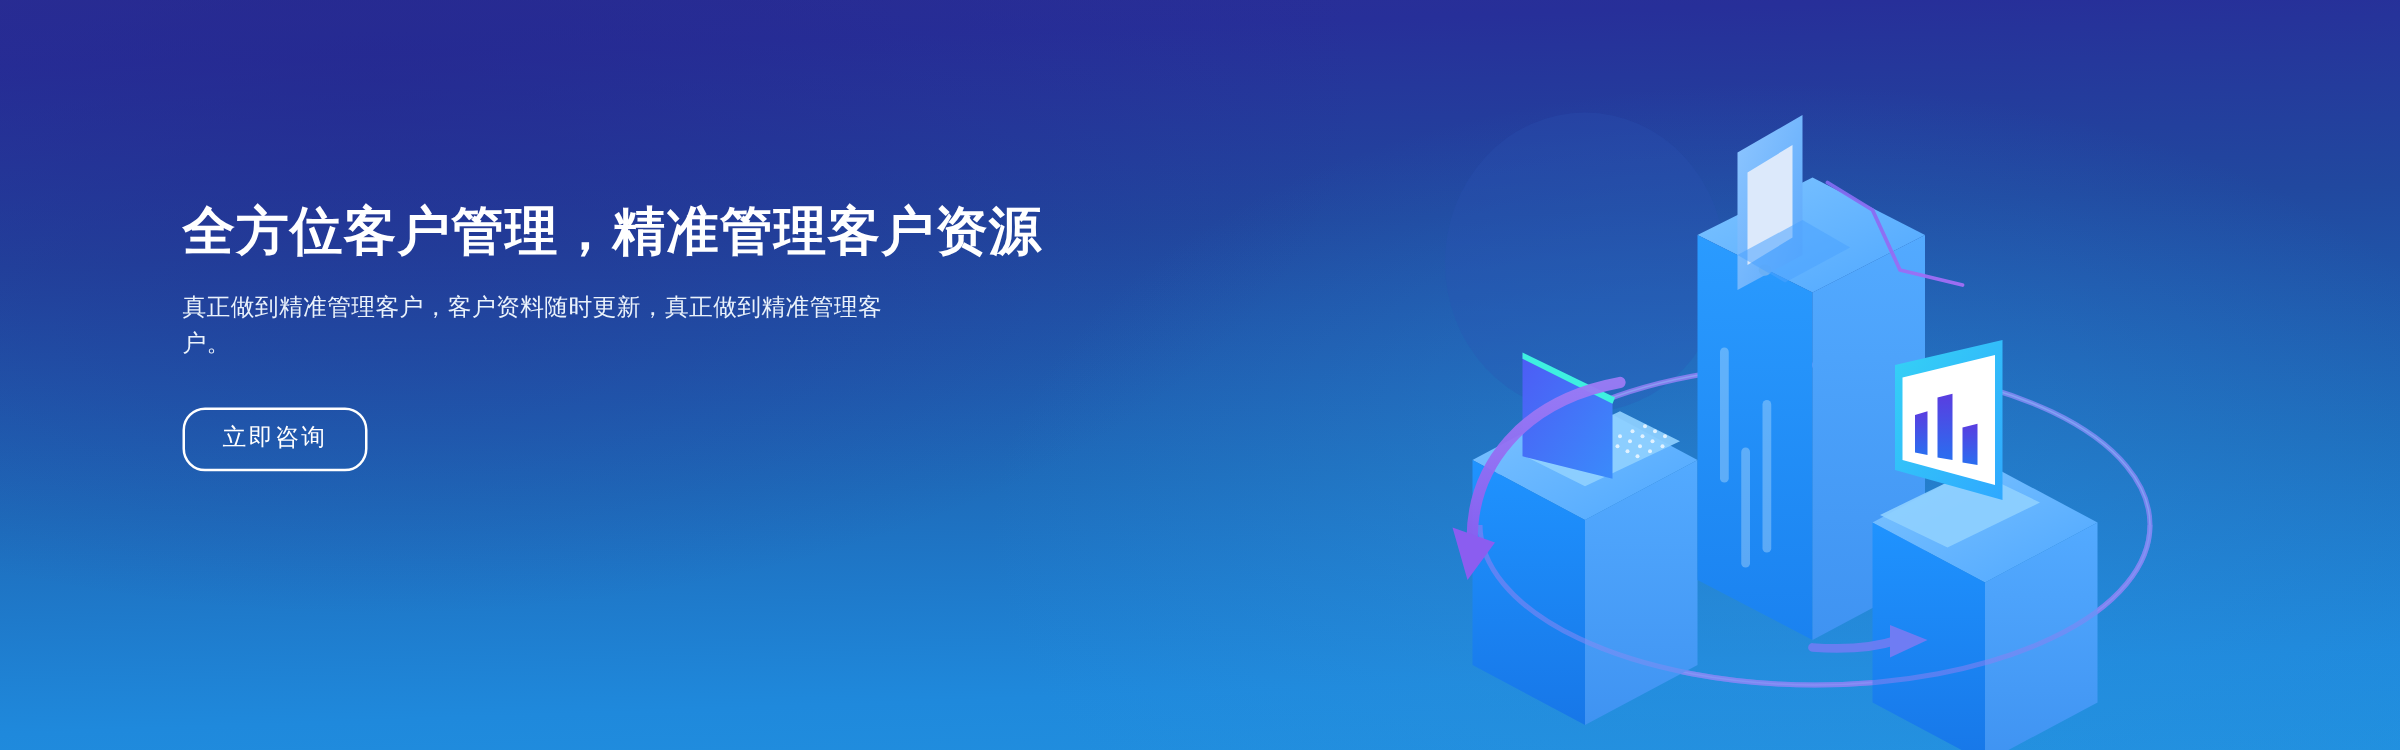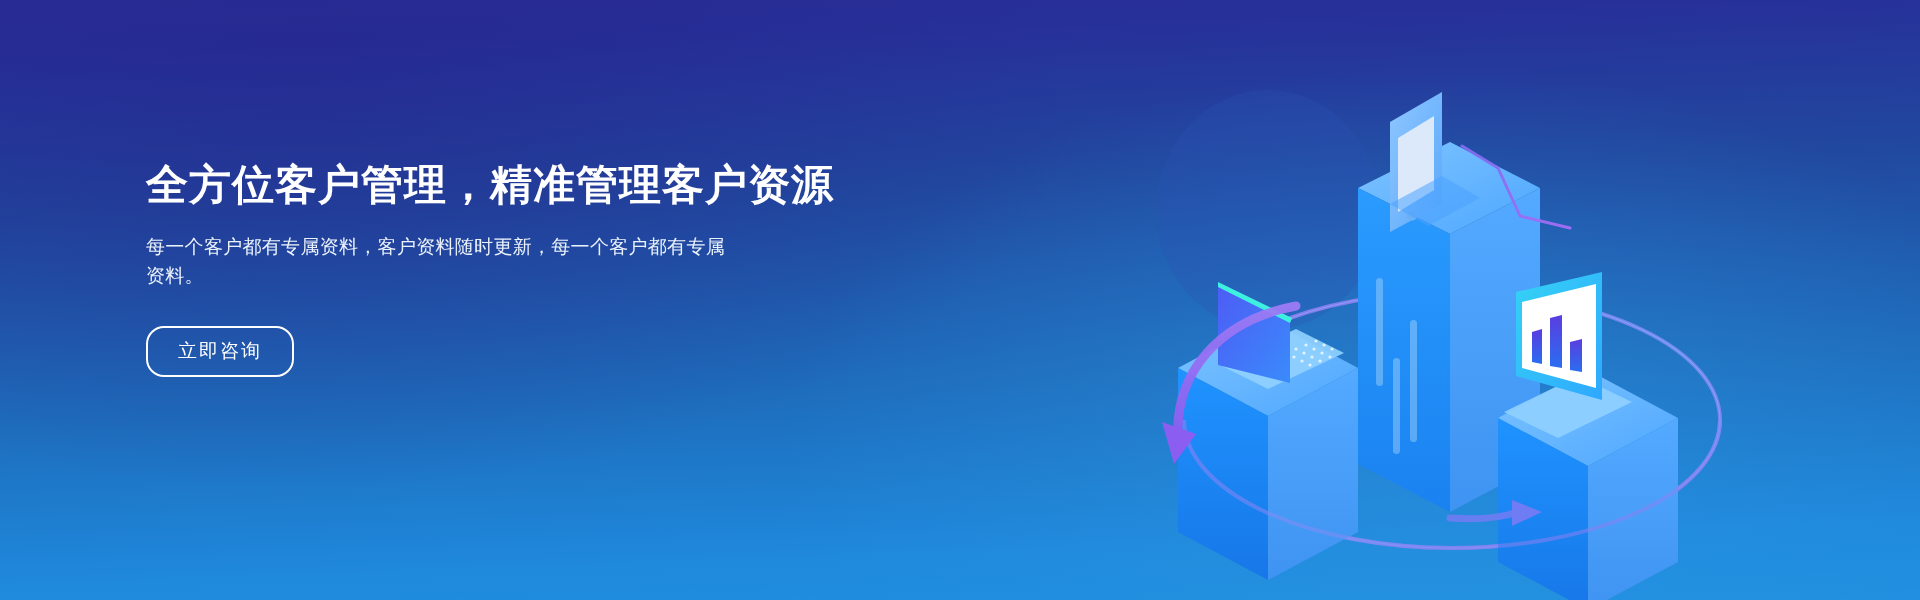--- a/index.html
+++ b/index.html
@@ -83,21 +83,21 @@
 </head>
 <body>
 
 <div class="banner">
 
   <div class="bg-glow"></div>
 
   <div class="copy">
     <h1 class="headline">全方位客户管理，精准管理客户资源</h1>
 
-    <p class="subcopy">每一个客户都有专属资料，客户资料随时更新，每一个客户都有专属资料。</p>
+    <p class="subcopy">真正做到精准管理客户，客户资料随时更新，真正做到精准管理客户。</p>
 
     <button class="cta">立即咨询</button>
   </div>
 
   <div class="art">
     <svg viewBox="0 0 700 580" xmlns="http://www.w3.org/2000/svg">
       <defs>
         <linearGradient id="gPillarFront" x1="0" y1="0" x2="0" y2="1">
           <stop offset="0%" stop-color="#1f93ff"></stop>
           <stop offset="100%" stop-color="#1777e8"></stop>

